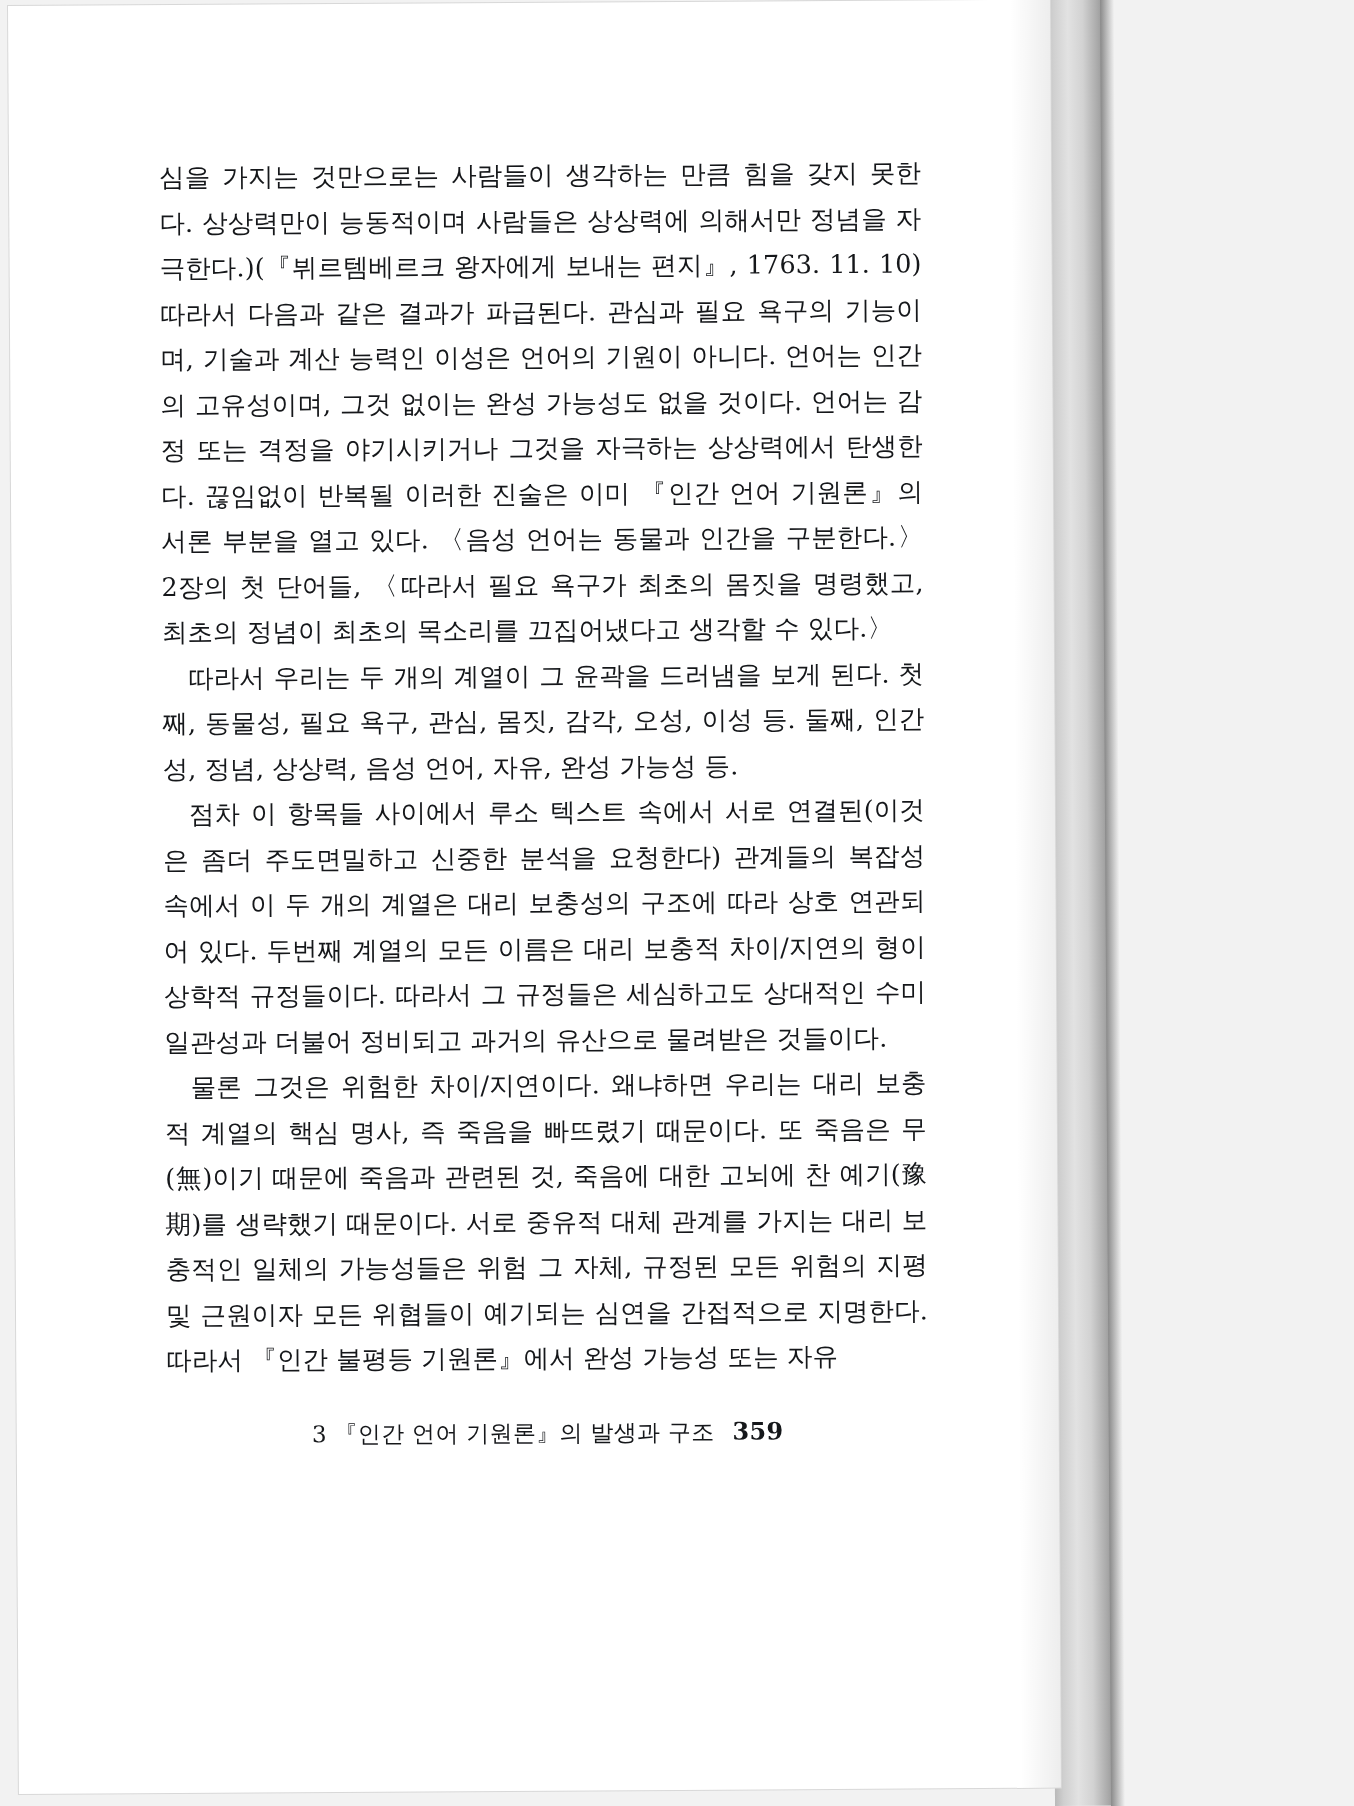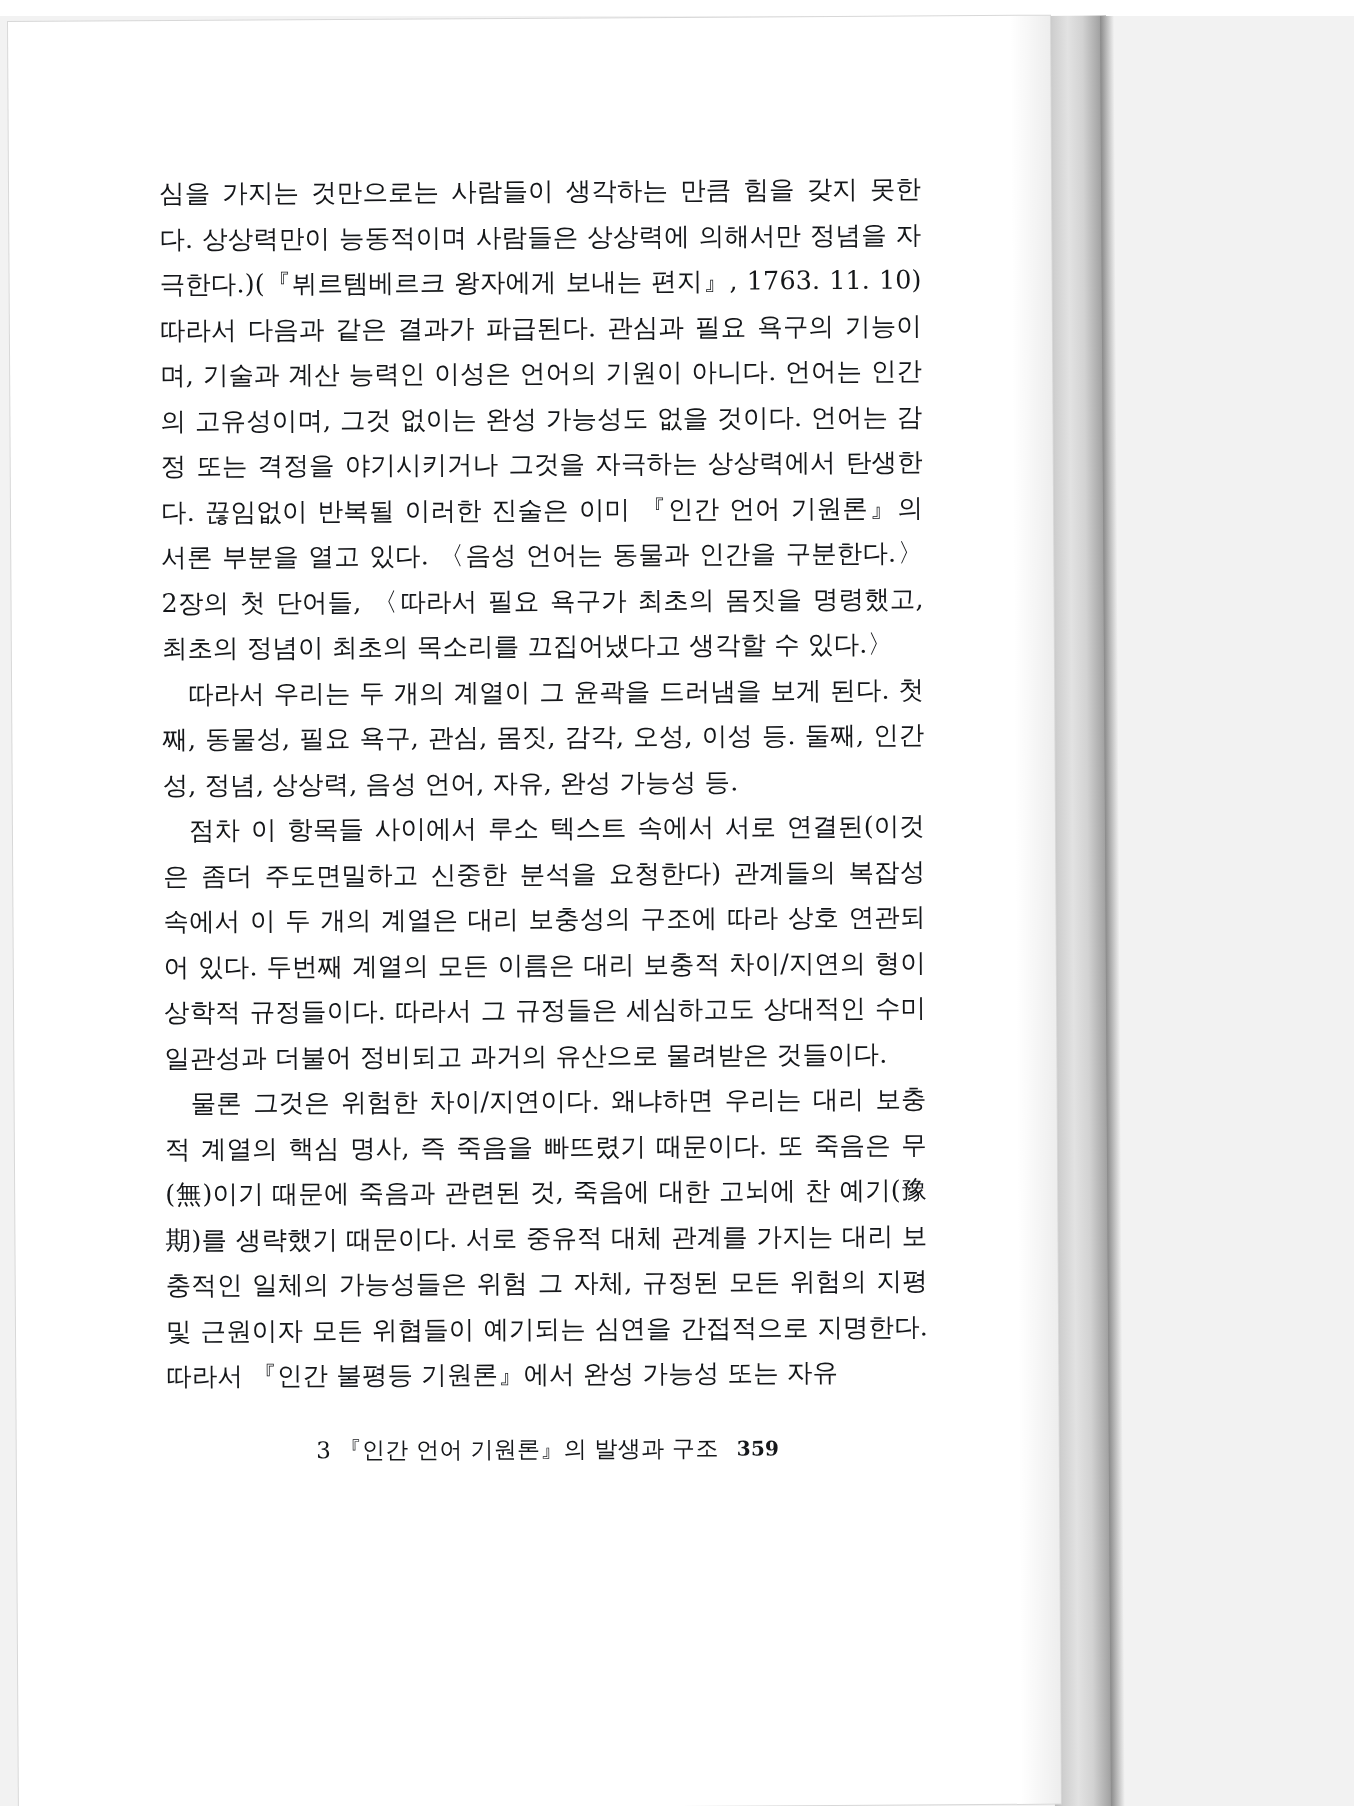--- a/index.html
+++ b/index.html
@@ -11,21 +11,21 @@
     width: 1354px;
     height: 1806px;
     overflow: hidden;
     font-family: "DejaVu Serif", "Liberation Serif", serif;
   }
 
   
   .scan {
     position: absolute;
     left: 0;
-    top: 16px;
+    top: 0;
     width: 1354px;
     height: 1782px;
     background: #ffffff;
   }
 
   
   .bed {
     position: absolute;
     left: 0; top: 0;
     width: 1354px; height: 1806px;
@@ -113,21 +113,21 @@
     top: 1415px;
     width: 762px;
     text-align: center;
     font-size: 23px;
     color: #15171a;
     letter-spacing: 0.3px;
   }
   .footer .pageno {
     font-weight: bold;
     margin-left: 12px;
-    font-size: 20px;
+    font-size: 24px;
   }
   .footer .chap {
     margin-right: 6px;
   }
 </style>
 </head>
 <body>
 
 <div class="scan">
   <div class="bed"></div>

